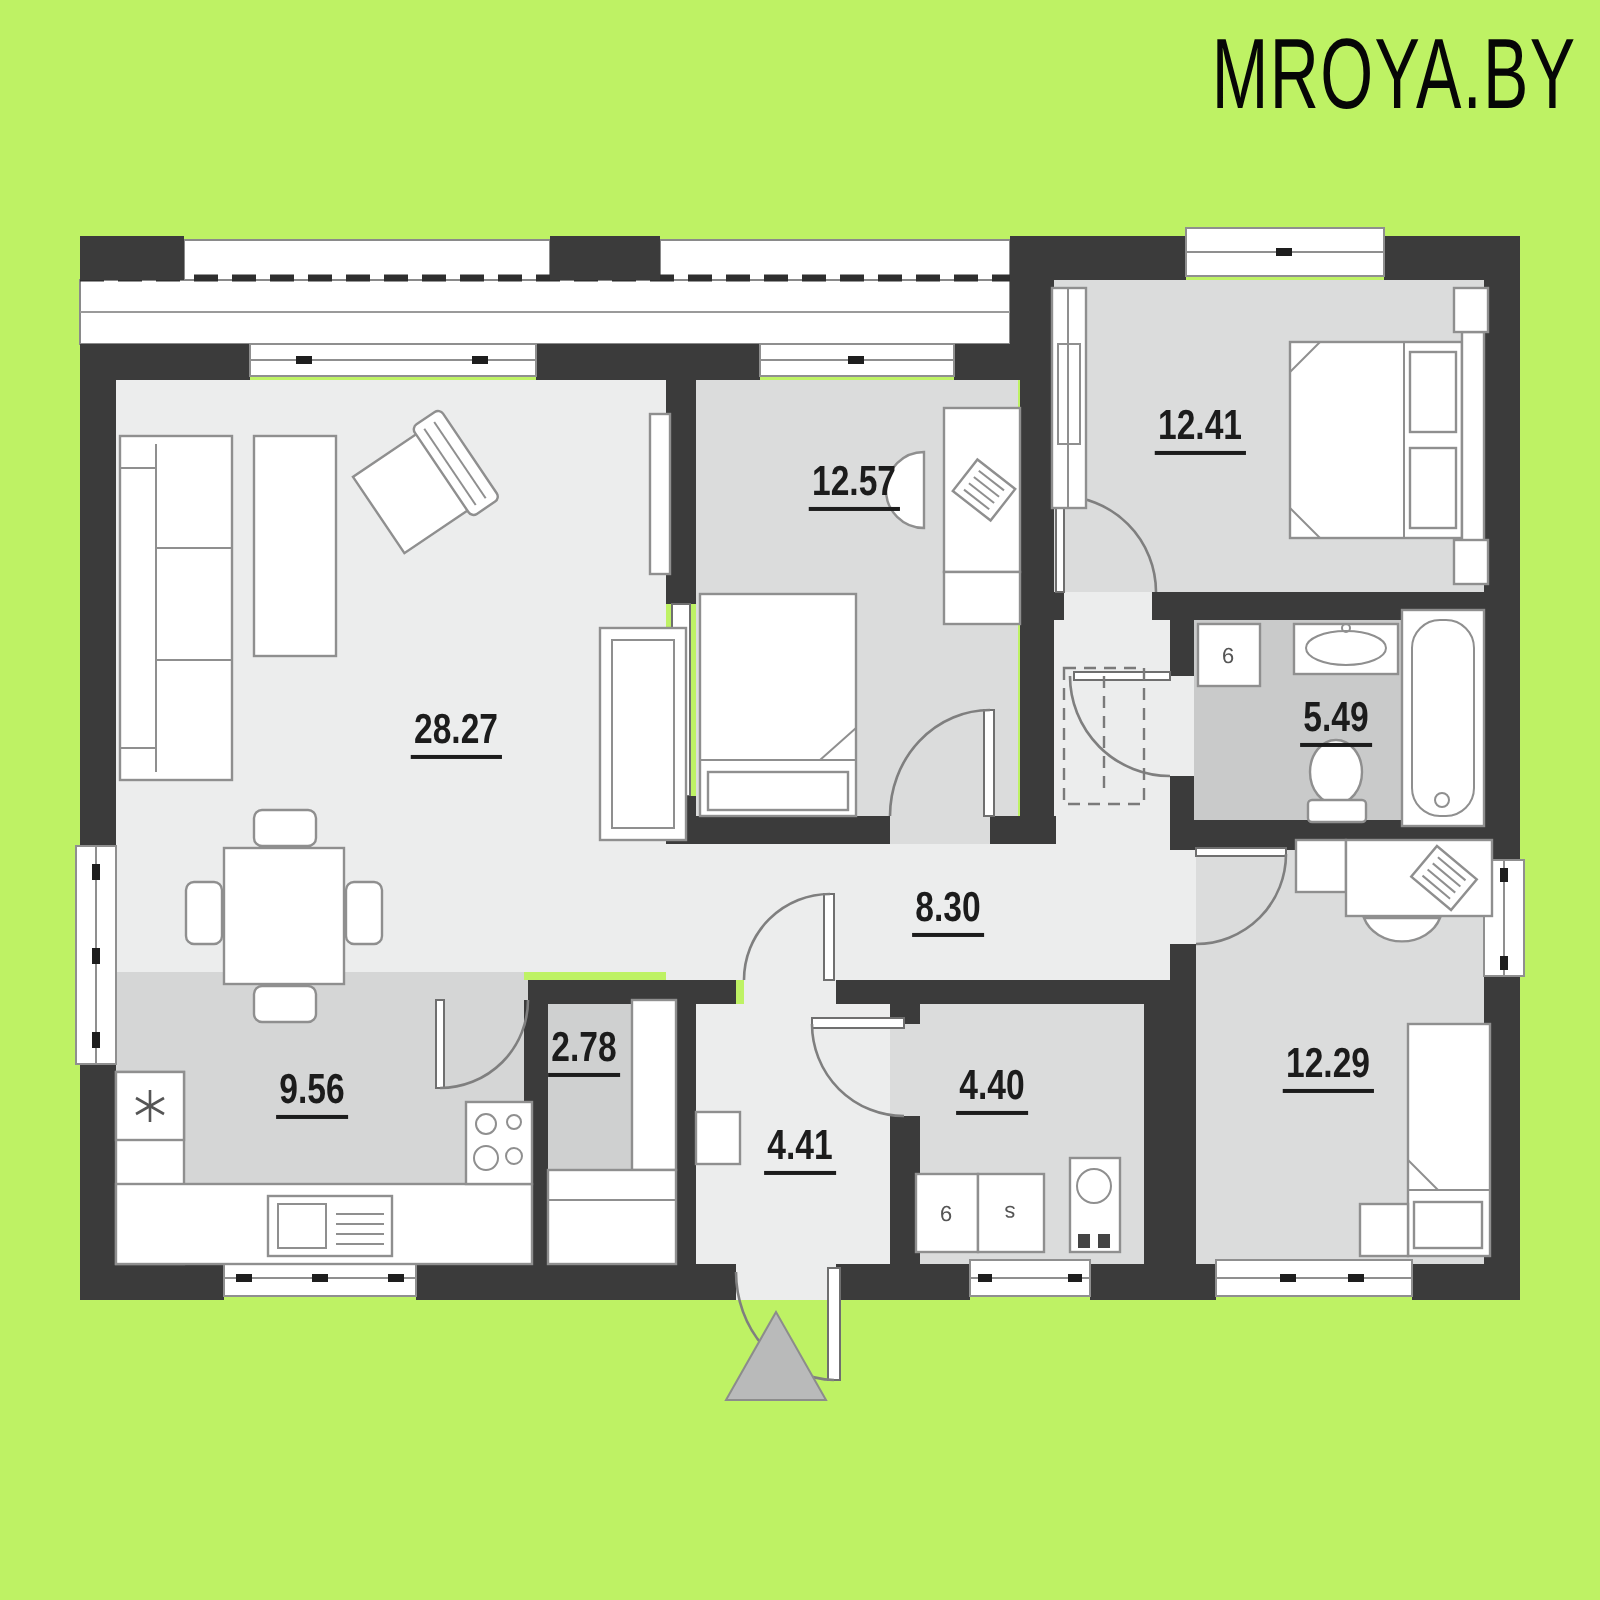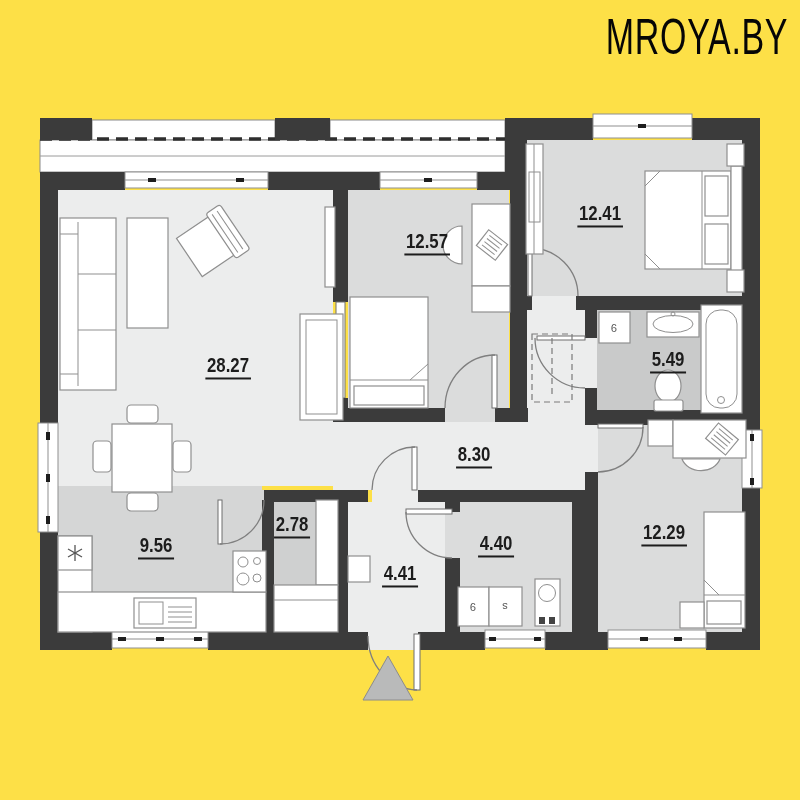--- a/index.html
+++ b/index.html
@@ -1,16 +1,16 @@
 <!DOCTYPE html>
 <html><head>
 <meta charset="utf-8">
 <style>
   html,body{margin:0;padding:0;background:#ffffff;}
-  #stage{position:relative;width:800px;height:800px;background:#fde047;overflow:hidden;
+  #stage{position:relative;width:800px;height:800px;background:#bef264;overflow:hidden;
          font-family:"Liberation Sans", sans-serif;}
   #brand{position:absolute;top:8px;right:12px;font-size:50px;font-weight:500;color:#060606;
          letter-spacing:1px;transform:scaleX(.68);transform-origin:right center;white-space:nowrap;}
   svg{position:absolute;left:0;top:0;}
   .wall{fill:#3b3b3b;}
   .fl-light{fill:#eceded;}
   .fl-mid{fill:#dbdcdc;}
   .fl-kitchen{fill:#d5d6d6;}
   .fl-bath{fill:#c9caca;}
   .fl-pantry{fill:#cfd0d0;}

